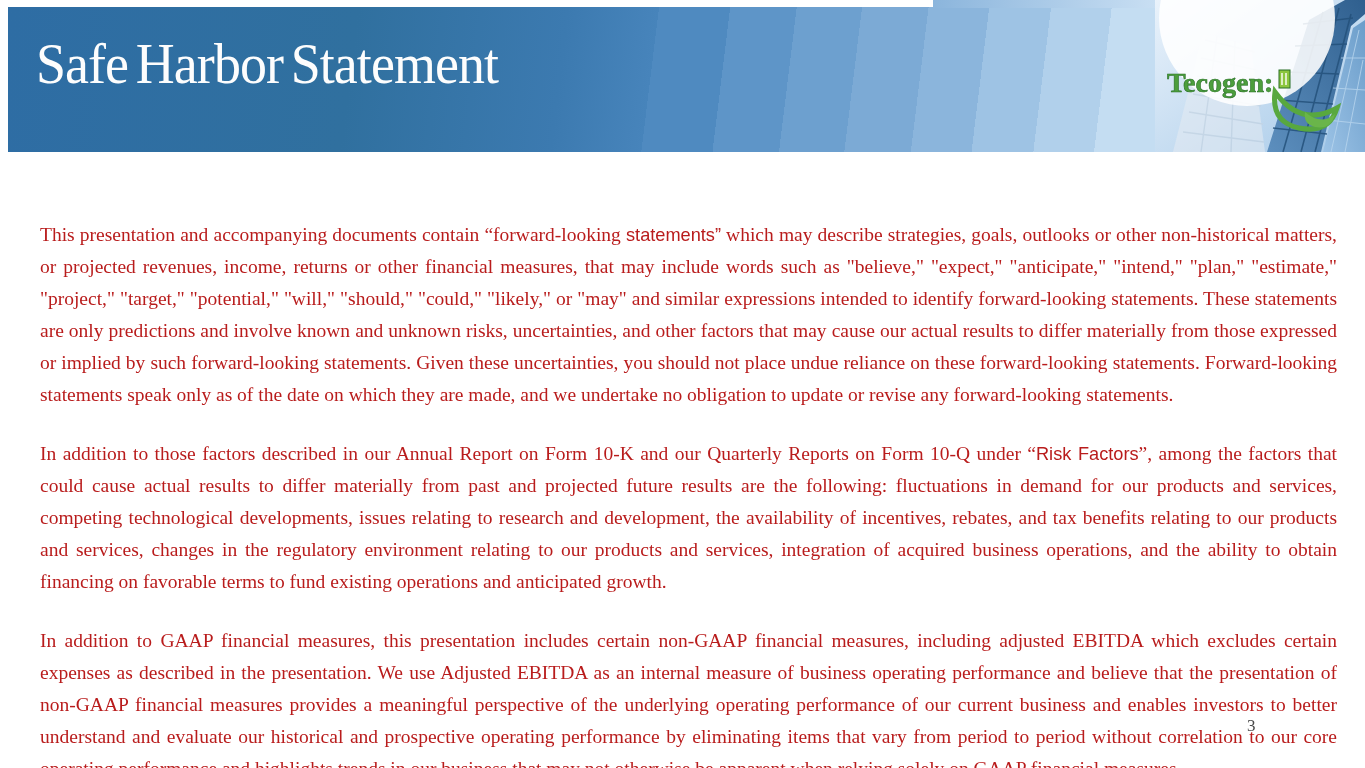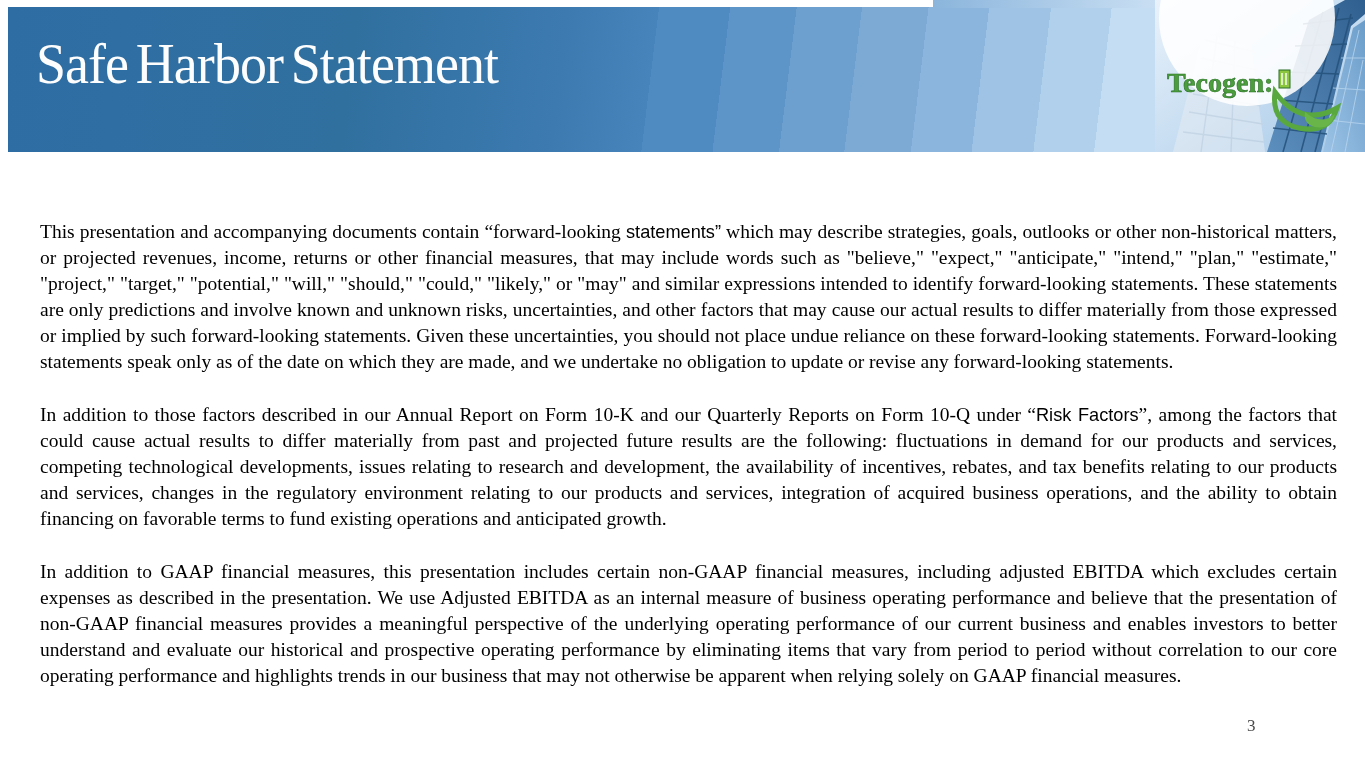--- a/index.html
+++ b/index.html
@@ -36,21 +36,21 @@
     position:absolute;left:1155px;top:0;width:210px;height:112px;
   }
   
   .content{
     position:absolute;left:0;top:219px;width:1365px;
     padding:0;box-sizing:border-box;
   }
   .para{
     margin:0 28px 27px 40px;
     font-family:"Liberation Serif",serif;
-    font-size:19.5px;line-height:26px;color:#000000;
+    font-size:19.5px;line-height:32px;color:#b91c1c;
     text-align:justify;
   }
   .seg-serif{font-family:"Liberation Serif",serif;}
   .seg-sans{font-family:"Liberation Sans",sans-serif;font-size:18.2px;}
   .page-number{
     position:absolute;left:1247px;top:716px;
     font-family:"Liberation Serif",serif;
     font-size:17px;color:#4a4a4a;
   }
 </style>

